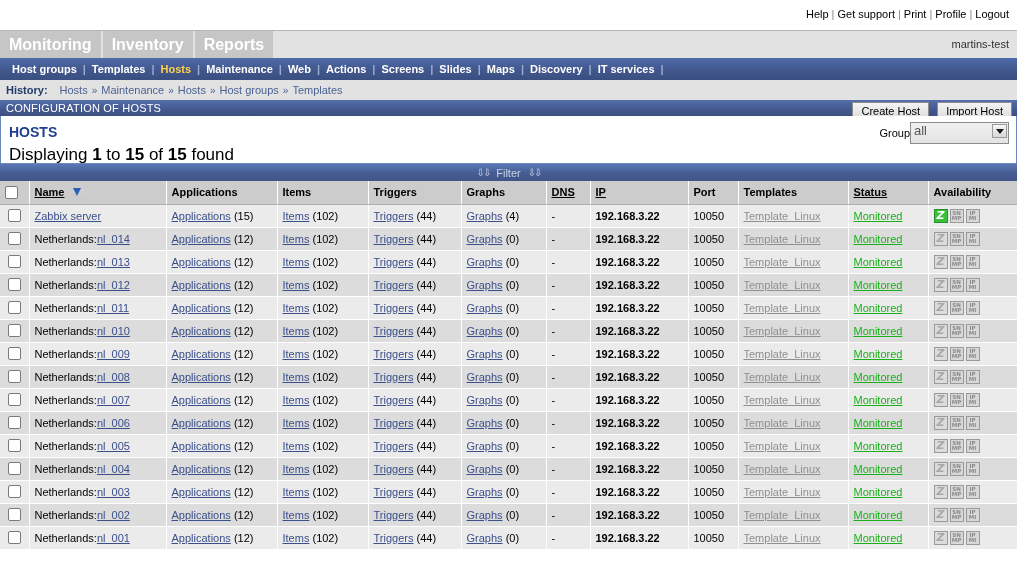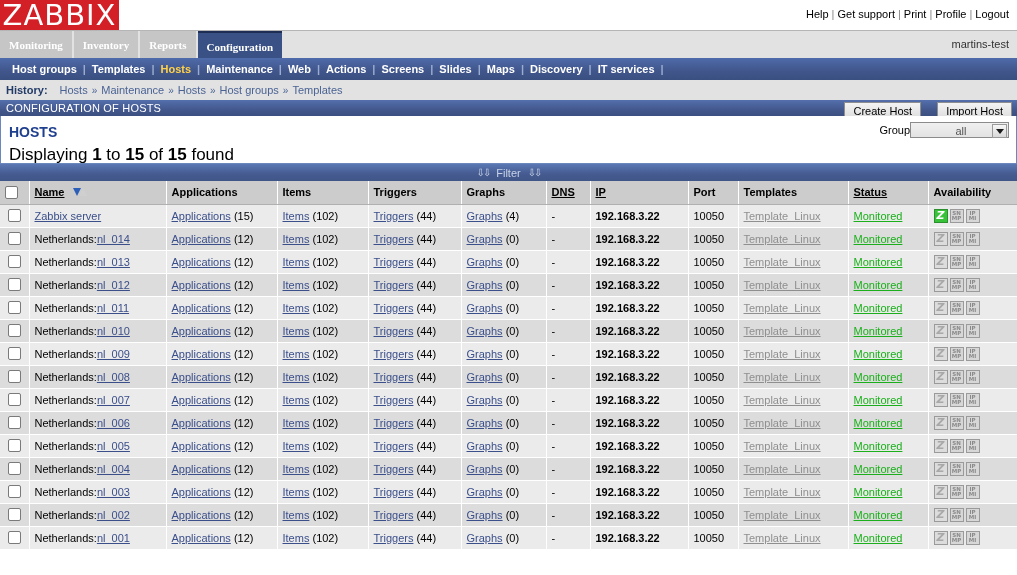--- a/index.html
+++ b/index.html
@@ -45,28 +45,27 @@
   .menurow {
     position: relative;
     height: 28px;
     background: #e2e2e2;
     border-top: 1px solid #b5b5b5;
   }
   .menutabs { display: flex; height: 28px; }
   .menutab {
     background: #c6c6c6;
     color: #ffffff;
-    font-size: 11px;
+    font-size: 16px;
     font-weight: bold;
     padding: 0 9px;
     line-height: 28px;
     margin-right: 2px;
     cursor: pointer;
     white-space: nowrap;
-    font-family: Liberation Serif, serif;
   }
   .menutab.active {
     background: #3a5186;
     border-top: 2px solid #1d2d54;
   }
   .username {
     position: absolute; right: 8px; top: 7px;
     font-size: 11px; color: #333;
   }
 
@@ -121,21 +120,21 @@
   .pagehdr {
     position: relative;
     height: 16px;
     background: linear-gradient(to bottom, #5470ad 0%, #43588d 60%, #3c4f80 100%);
     color: #ffffff;
     font-size: 11px;
     display: flex; align-items: center;
     padding-left: 6px;
     letter-spacing: .2px;
   }
-  .hdrbtns { position: absolute; right: 5px; top: 2px; display: flex; gap: 16px; }
+  .hdrbtns { position: absolute; right: 5px; top: 2px; display: flex; gap: 8px; }
   .btn {
     background: linear-gradient(to bottom,#f4f4f4,#dcdcdc);
     border: 1px solid #8e8e8e;
     font-size: 11px;
     color: #000;
     padding: 1px 8px;
     height: 18px;
     line-height: 15px;
     cursor: pointer;
     font-family: "Liberation Sans", sans-serif;
@@ -160,29 +159,28 @@
     font-size: 17px; color: #000;
   }
   .displaying b { font-weight: bold; }
   .groupsel {
     position: absolute; right: 7px; top: 6px;
     display: flex; align-items: center;
   }
   .groupsel .glabel { font-size: 11px; margin-right: 0; color:#000; }
   .sel-box {
     position: relative;
-    width: 99px; height: 16px;
+    width: 99px; height: 22px;
     border: 1px solid #8b8b8b;
     background: linear-gradient(to bottom,#f0f0f0,#e3e3e3);
-    font-size: 11px;
+    font-size: 13px;
     color: #555;
     line-height: 16px;
     padding-left: 3px;
     cursor: pointer;
-    text-align: center;
   }
   .sel-arrow {
     position: absolute; right: 1px; top: 1px;
     width: 15px; height: 14px;
     background: linear-gradient(to bottom,#f6f6f6,#d8d8d8);
     border: 1px solid #9a9a9a;
     display: flex; align-items: center; justify-content: center;
   }
   .sel-arrow i {
     display: block;
@@ -279,32 +277,30 @@
     color: #ffffff;
     border-color: #2a8f2c;
   }
   .badge .two { display: block; text-align: center; }
   .sortarrows { display:inline-block; vertical-align: middle; margin-left: 4px; }
 </style>
 </head>
 <body>
 
 <div class="topbar">
-  <div class="logo">ZABBIX</div>
   <div class="toplinks">
     <a>Help</a><span class="sep">|</span><a>Get support</a><span class="sep">|</span><a>Print</a><span class="sep">|</span><a>Profile</a><span class="sep">|</span><a>Logout</a>
   </div>
 </div>
 
 <div class="menurow">
   <div class="menutabs">
     <div class="menutab">Monitoring</div>
     <div class="menutab">Inventory</div>
     <div class="menutab">Reports</div>
-    <div class="menutab active">Configuration</div>
   </div>
   <div class="username">martins-test</div>
 </div>
 
 <div class="submenu">
   <a>Host groups</a>
     <span class="vsep">|</span>
   <a>Templates</a>
     <span class="vsep">|</span>
   <a class="sel">Hosts</a>

